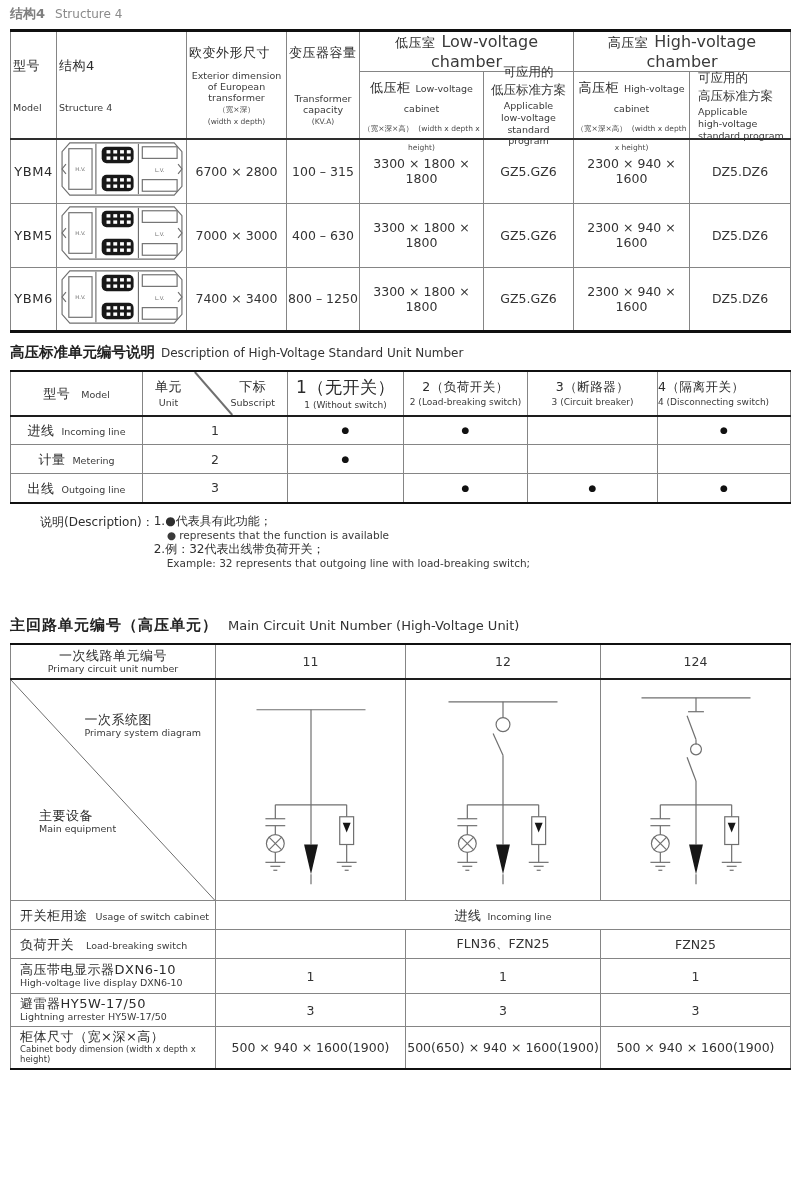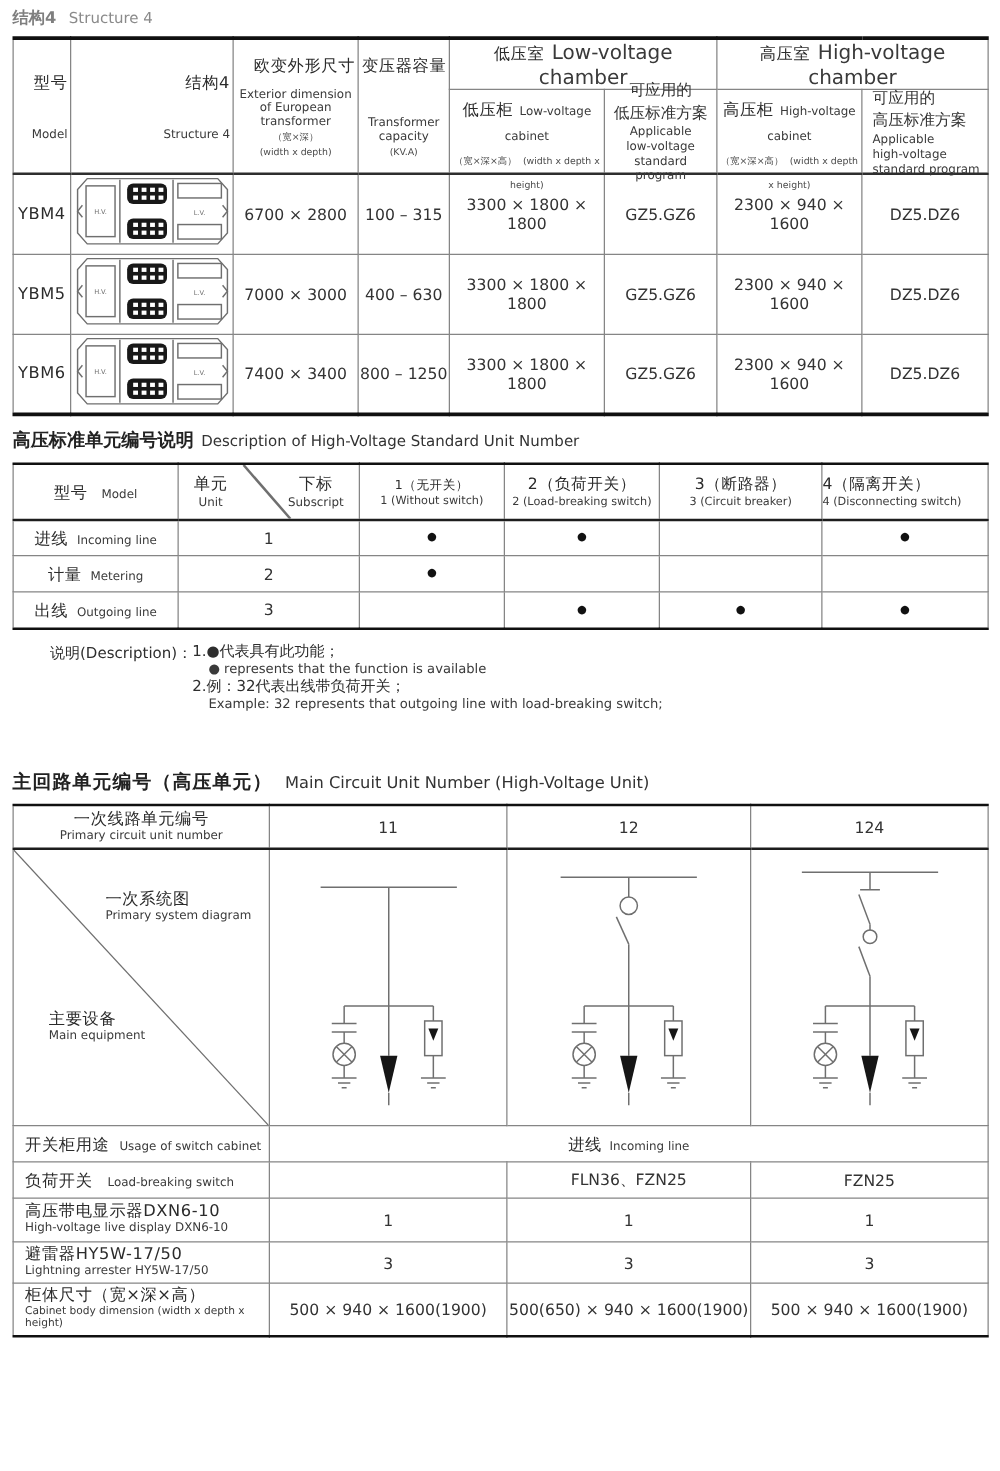--- a/index.html
+++ b/index.html
@@ -27,21 +27,21 @@
   .zh { font-size:13px; letter-spacing:0.5px; }
   .en-s { font-size:9.5px; color:#3a3a3a; }
   .tiny { font-size:7.5px; color:#4a4a4a; }
   .val { font-size:12.5px; color:#333; }
 
   
   .t1 { margin-top:6px; border-top:3px solid #101010; border-bottom:3px solid #101010; }
   .t1 th { background:#fff; }
   .t1 .hdr2 th, .t1 th.rsp { border-bottom:2px solid #2e2e2e; }
   .t1 td.row-cell { height:64px; }
-  .col-head { display:flex; flex-direction:column; justify-content:space-between; align-items:flex-end; height:96px; padding:7px 2px; }
+  .col-head { display:flex; flex-direction:column; justify-content:space-between; align-items:flex-start; height:96px; padding:7px 2px; }
   .col-head .grp { display:flex; flex-direction:column; gap:2px; align-items:center; }
   .sub-head { display:flex; flex-direction:column; justify-content:space-between; align-items:center; height:66px; padding:5px 2px; }
   .chamber { font-size:13px; }
   .chamber .en-s { margin-left:6px; font-size:16px; }
 
   
   .t2 { margin-top:8px; border-top:2.5px solid #101010; border-bottom:2.5px solid #101010; }
   .t2 th { border-bottom:2px solid #1d1d1d; height:45px; }
   .t2 td { height:29px; }
   .diag-cell { position:relative; }
@@ -357,21 +357,21 @@
               <span class="en-s">Unit</span>
             </div>
             <div class="split-col">
               <span class="zh">下标</span>
               <span class="en-s">Subscript</span>
             </div>
           </div>
         </th>
         <th>
           <div class="split-col" style="align-items:center">
-            <span class="zh" style="font-size:10px">1（无开关）</span>
+            <span class="zh" style="font-size:17px">1（无开关）</span>
             <span class="en-s" style="font-size:9px">1 (Without switch)</span>
           </div>
         </th>
         <th>
           <div class="split-col" style="align-items:center">
             <span class="zh" style="font-size:12.5px">2（负荷开关）</span>
             <span class="en-s" style="font-size:9px">2 (Load-breaking switch)</span>
           </div>
         </th>
         <th>

